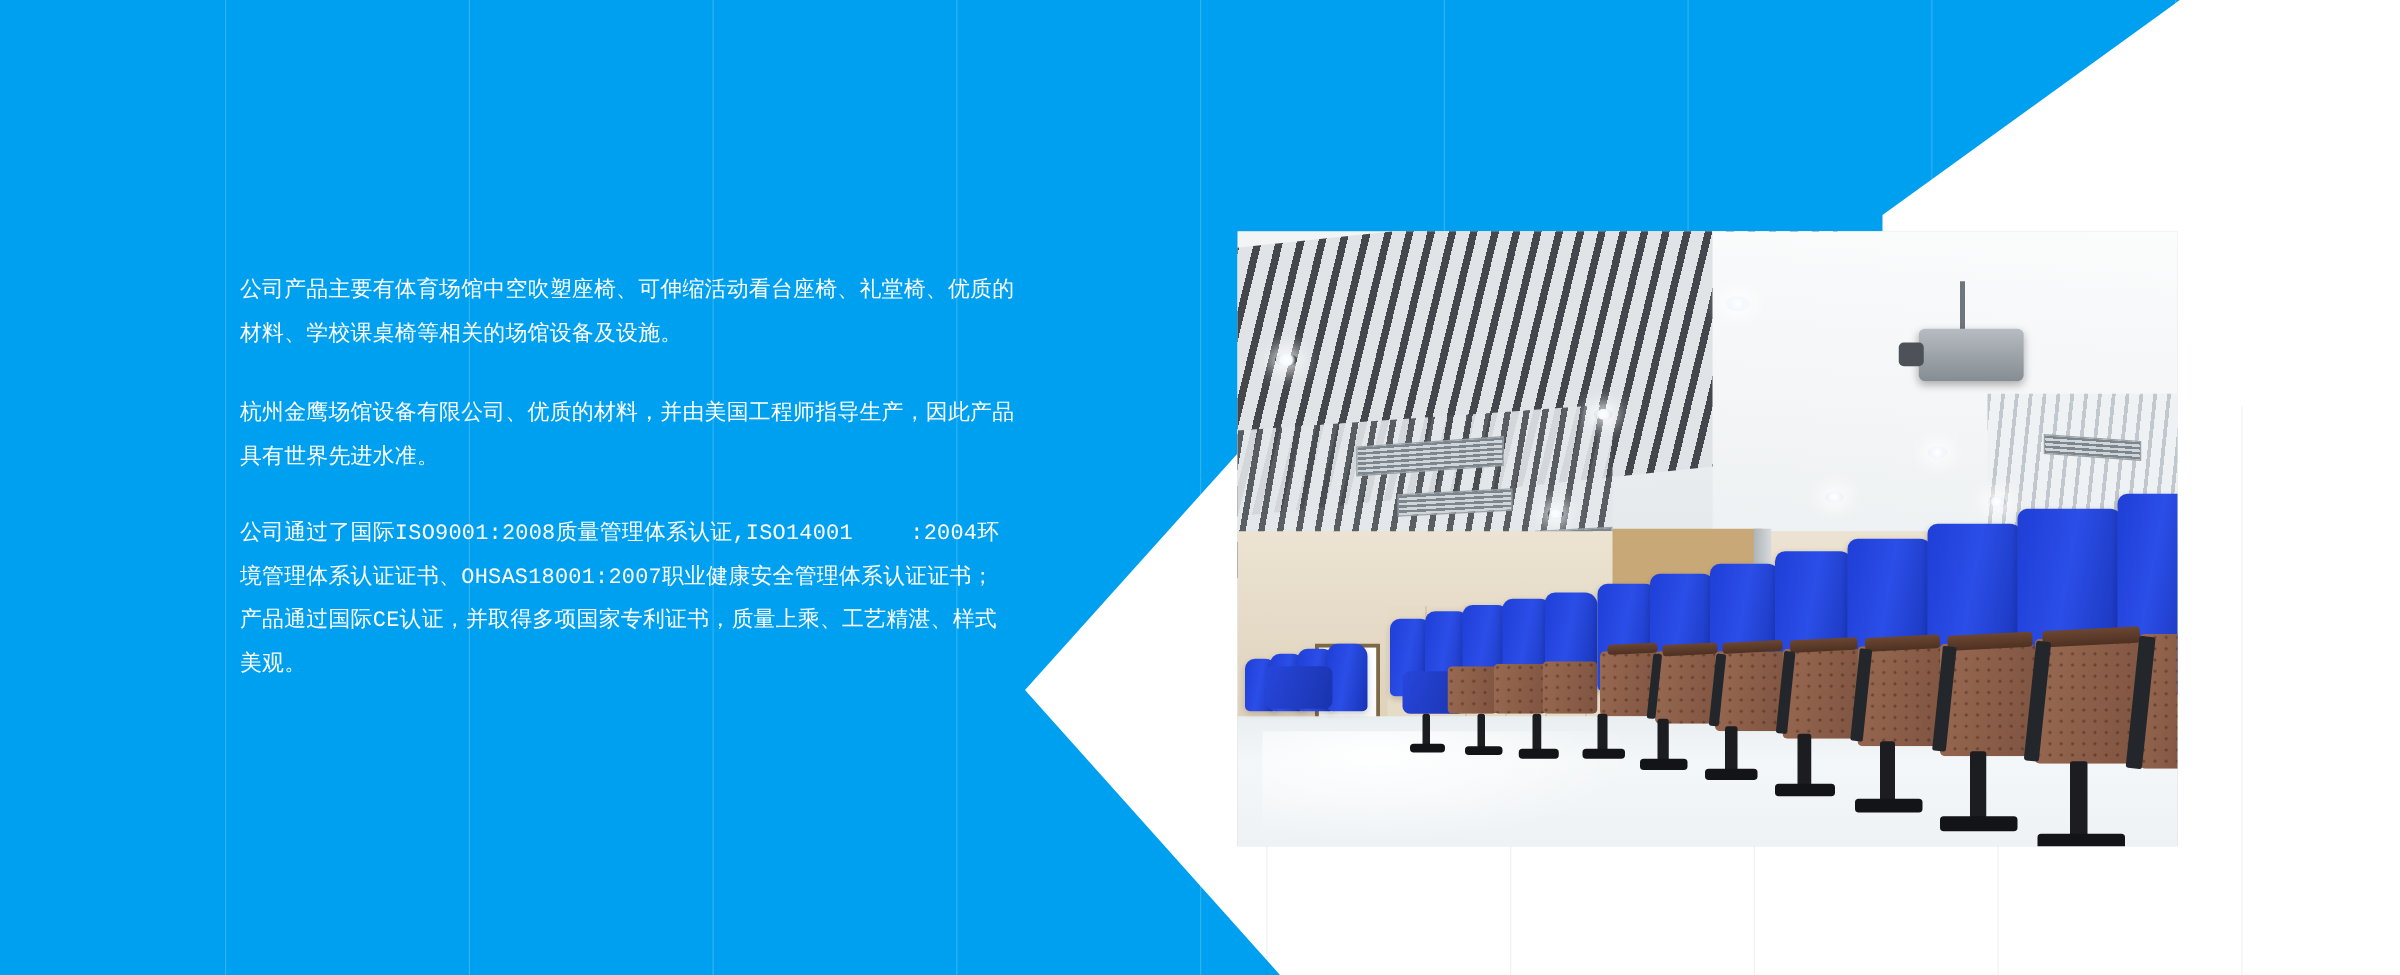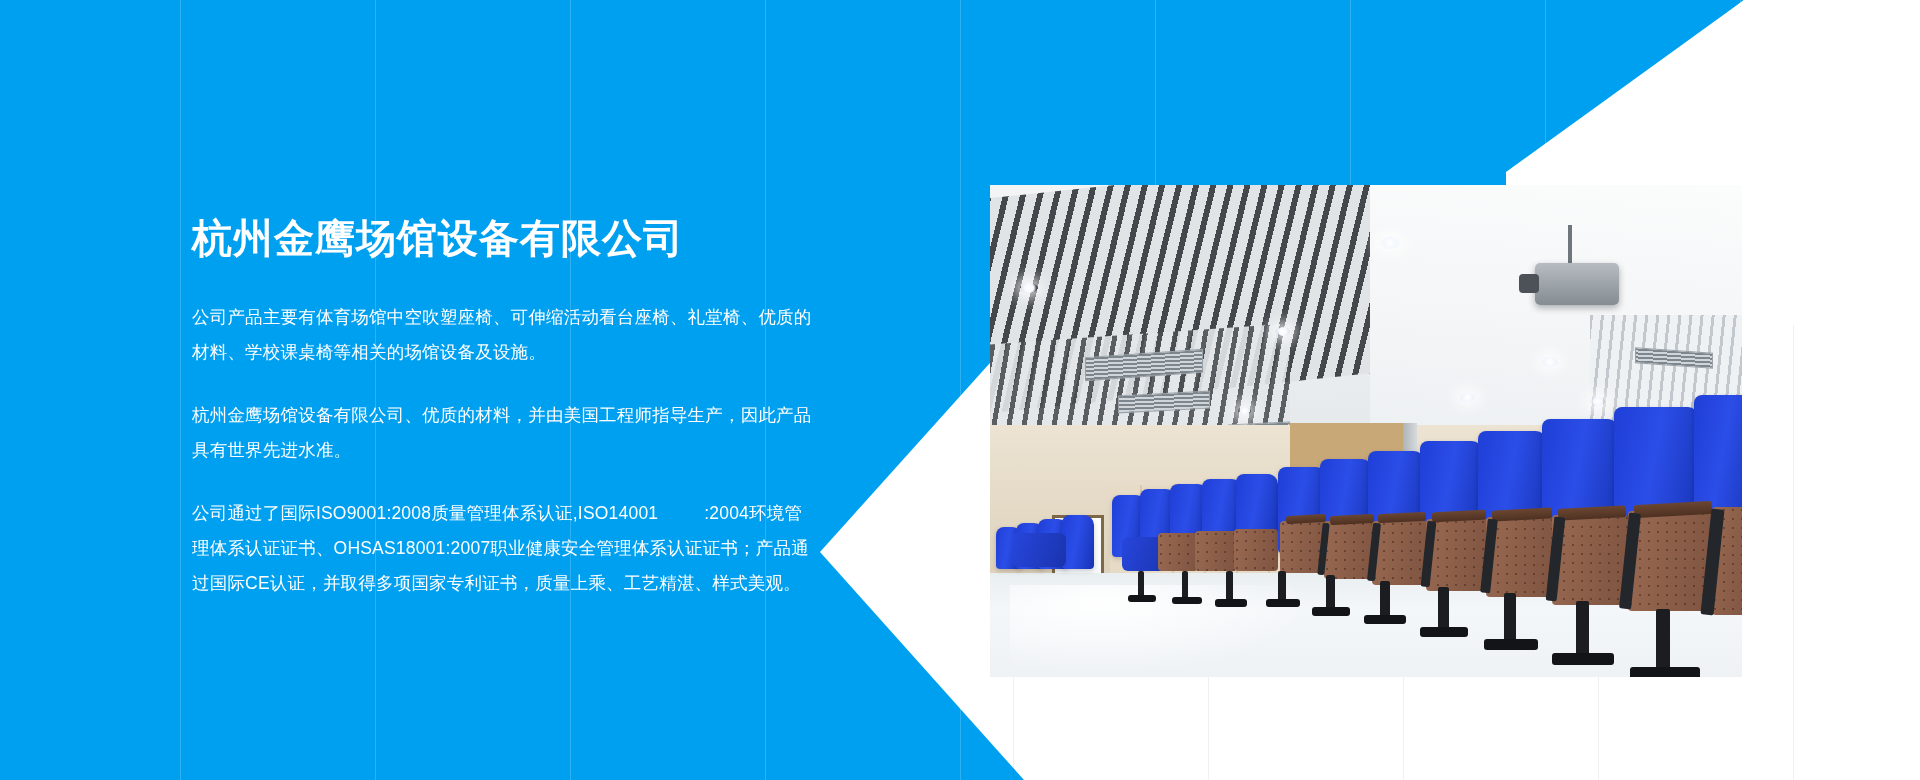--- a/index.html
+++ b/index.html
@@ -100,21 +100,21 @@
     margin-bottom:38px;
     white-space:nowrap;
   }
   .para{
     font-size:17.5px;
     color:#ffffff;
     line-height:2.0;
     margin-bottom:28px;
     letter-spacing:0.2px;
   }
-  .para:last-child{ margin-bottom:12px; }
+  .para:last-child{ margin-bottom:12px;font-family:Liberation Mono, monospace; }
   .gap-span{ display:inline-block; width:46px; }
 
   
   .photo-frame{
     position:absolute;
     left:990px; top:185px;
     width:752px; height:492px;
     overflow:hidden;
     background:#c9d2d6;
   }
@@ -301,21 +301,20 @@
   <div class="white-grid grid-white">
     <div class="vline" style="left:193px"></div>
     <div class="vline" style="left:388px"></div>
     <div class="vline" style="left:583px"></div>
     <div class="vline" style="left:778px"></div>
     <div class="vline" style="left:973px"></div>
   </div>
 
   <div class="text-col">
 
-    <div class="company-title">杭州金鹰场馆设备有限公司</div>
 
     <div class="para">公司产品主要有体育场馆中空吹塑座椅、可伸缩活动看台座椅、礼堂椅、优质的材料、学校课桌椅等相关的场馆设备及设施。</div>
 
     <div class="para">杭州金鹰场馆设备有限公司、优质的材料，并由美国工程师指导生产，因此产品具有世界先进水准。</div>
 
     <div class="para"><span>公司通过了国际ISO9001:2008质量管理体系认证,ISO14001</span><span class="gap-span"></span><span>:2004环境管理体系认证证书、OHSAS18001:2007职业健康安全管理体系认证证书；产品通过国际CE认证，并取得多项国家专利证书，质量上乘、工艺精湛、样式美观。</span></div>
 
   </div>
 
   <div class="photo-frame">

